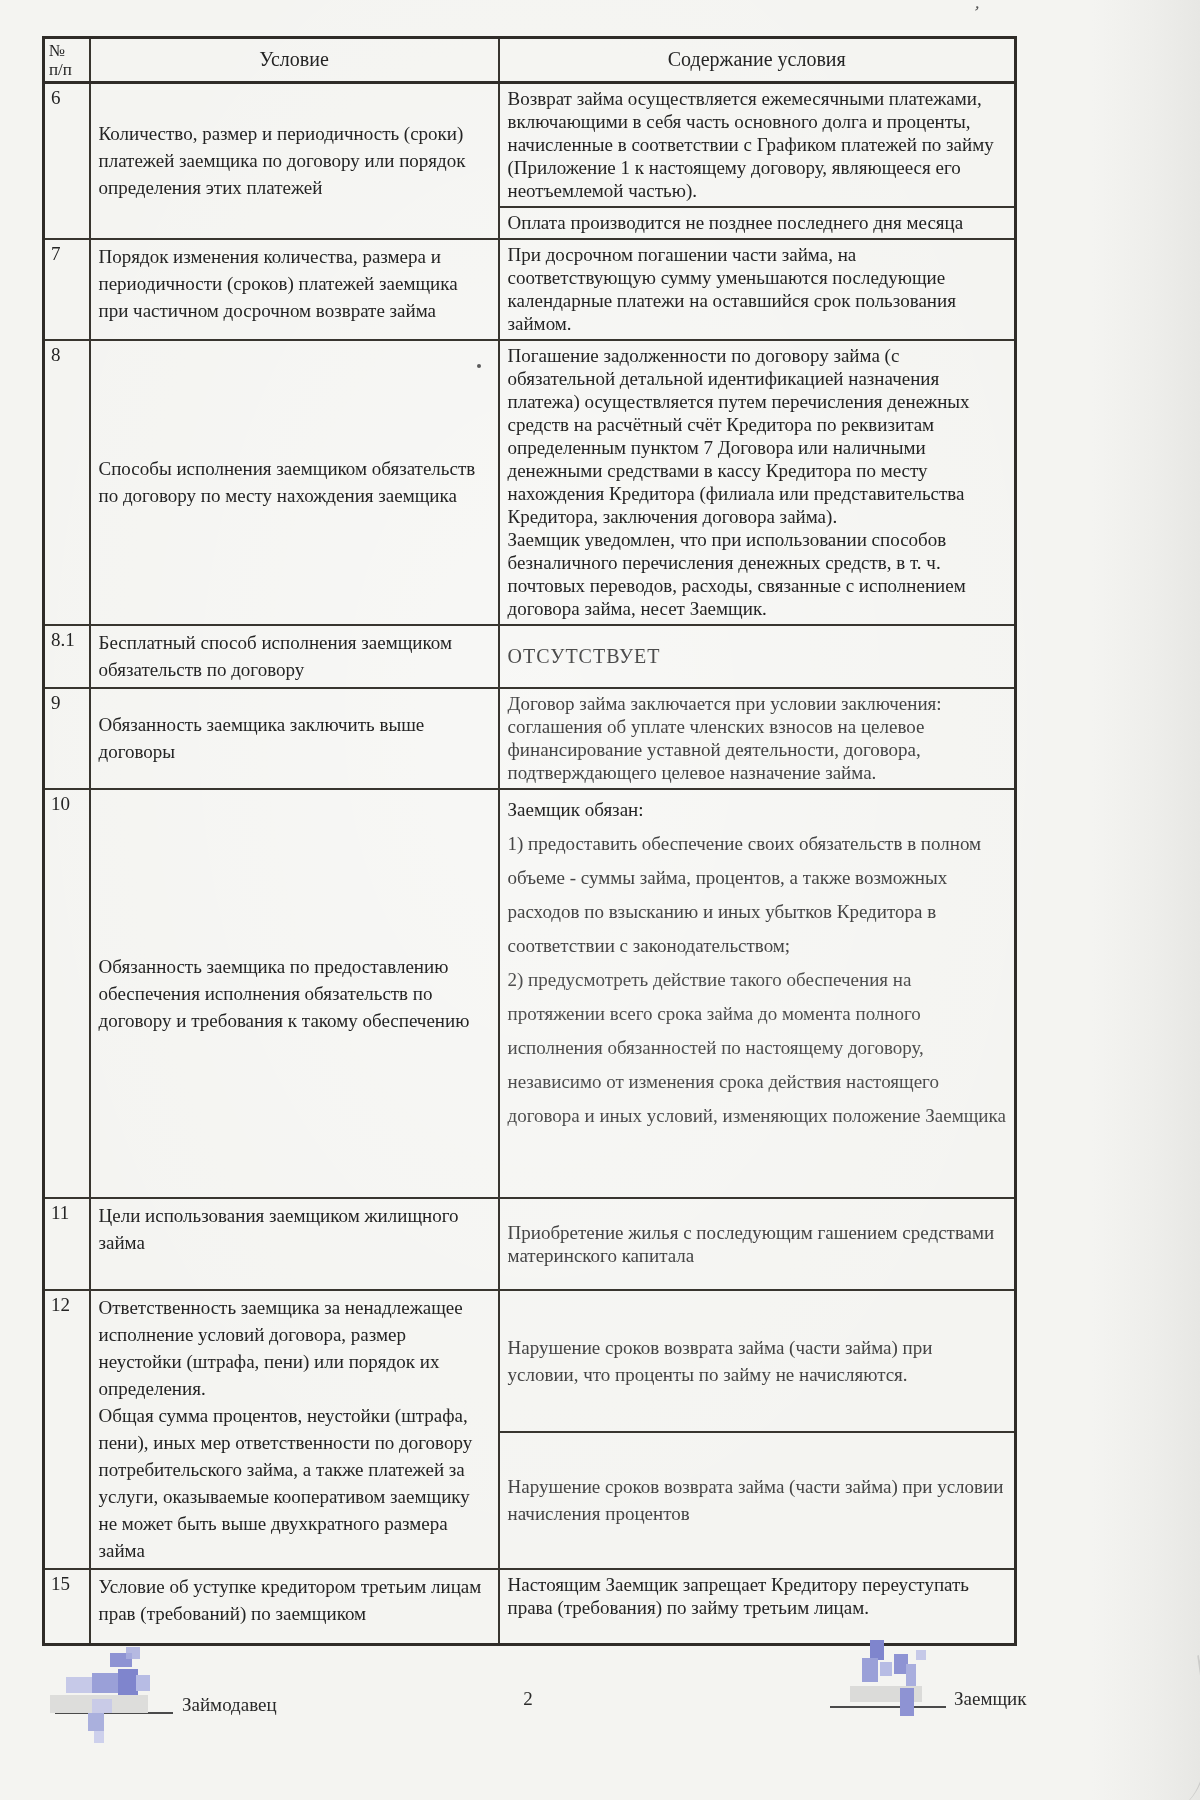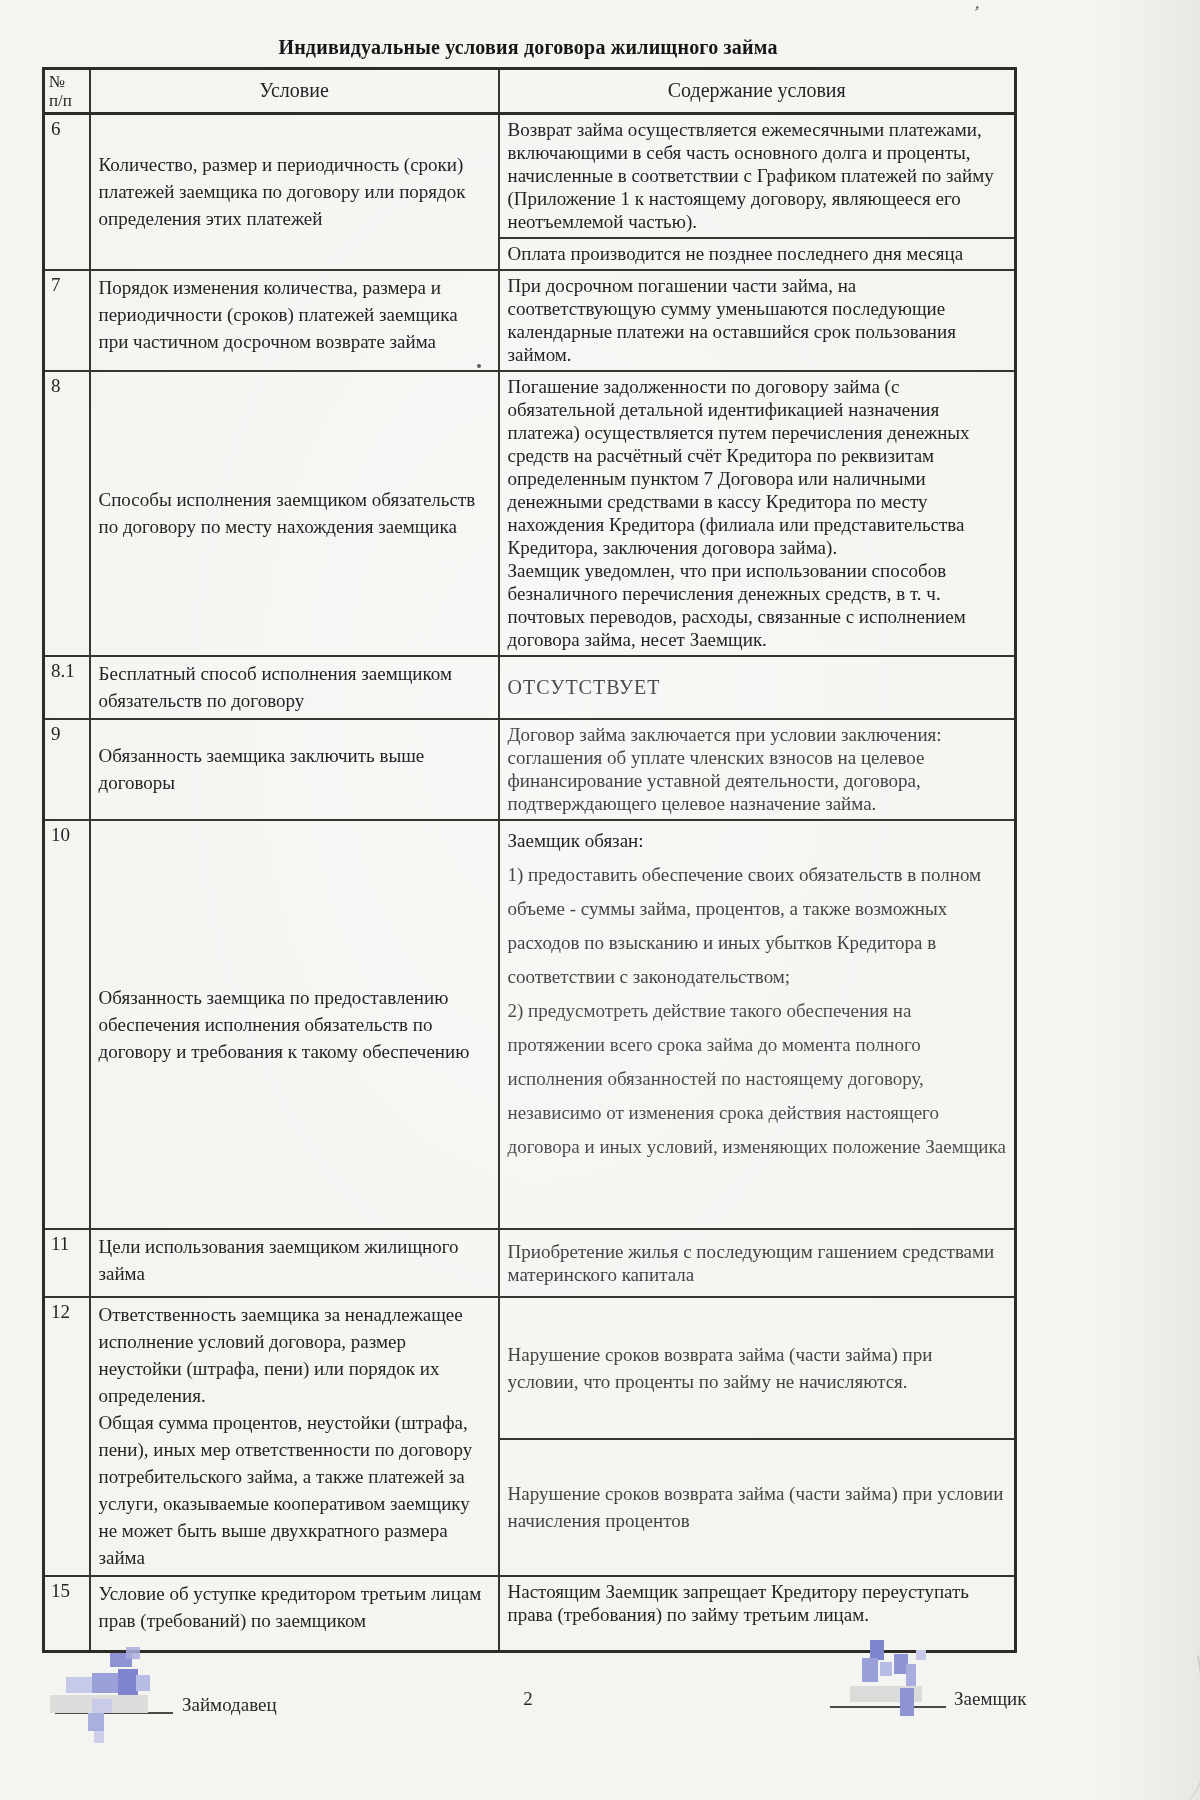--- a/index.html
+++ b/index.html
@@ -48,21 +48,21 @@
   .v-mid{vertical-align:middle;}
   
   tr.h-head{height:42px;}
   tr.h-r6a{height:122px;}
   tr.h-r6b{height:26px;}
   tr.h-r7{height:98px;}
   tr.h-r8{height:281px;}
   tr.h-r81{height:51px;margin-left:28px;}
   tr.h-r9{height:96px;}
   tr.h-r10{height:409px;}
-  tr.h-r11{height:68px;}
+  tr.h-r11{height:92px;}
   tr.h-r12a{height:140px;}
   tr.h-r12b{height:135px;}
   tr.h-r13{height:75px;}
   
   td.cont-r10{line-height:34px;}
   td.cont-r12{line-height:27px;}
   td.absent{font-size:20px;letter-spacing:1px;color:#4c4c4c;vertical-align:middle;filter:blur(.3px);}
   .smudge{color:#454545;filter:blur(.35px);}
   .smudge-strong{color:#4e4e4e;filter:blur(.5px);}
   
@@ -87,21 +87,20 @@
     border-right:2px solid rgba(110,110,110,.22);
     border-radius:0 0 60% 0;transform:rotate(-8deg);
   }
 </style>
 </head>
 <body>
 
 <div class="page">
   <div class="content">
 
-    <h1 class="doc-title">Индивидуальные условия договора жилищного займа</h1>
 
     <table class="terms">
       <colgroup>
           <col class="c-num">
           <col class="c-cond">
           <col class="c-cont">
         </colgroup>
 
       <tbody>
           <tr class="head h-head">

